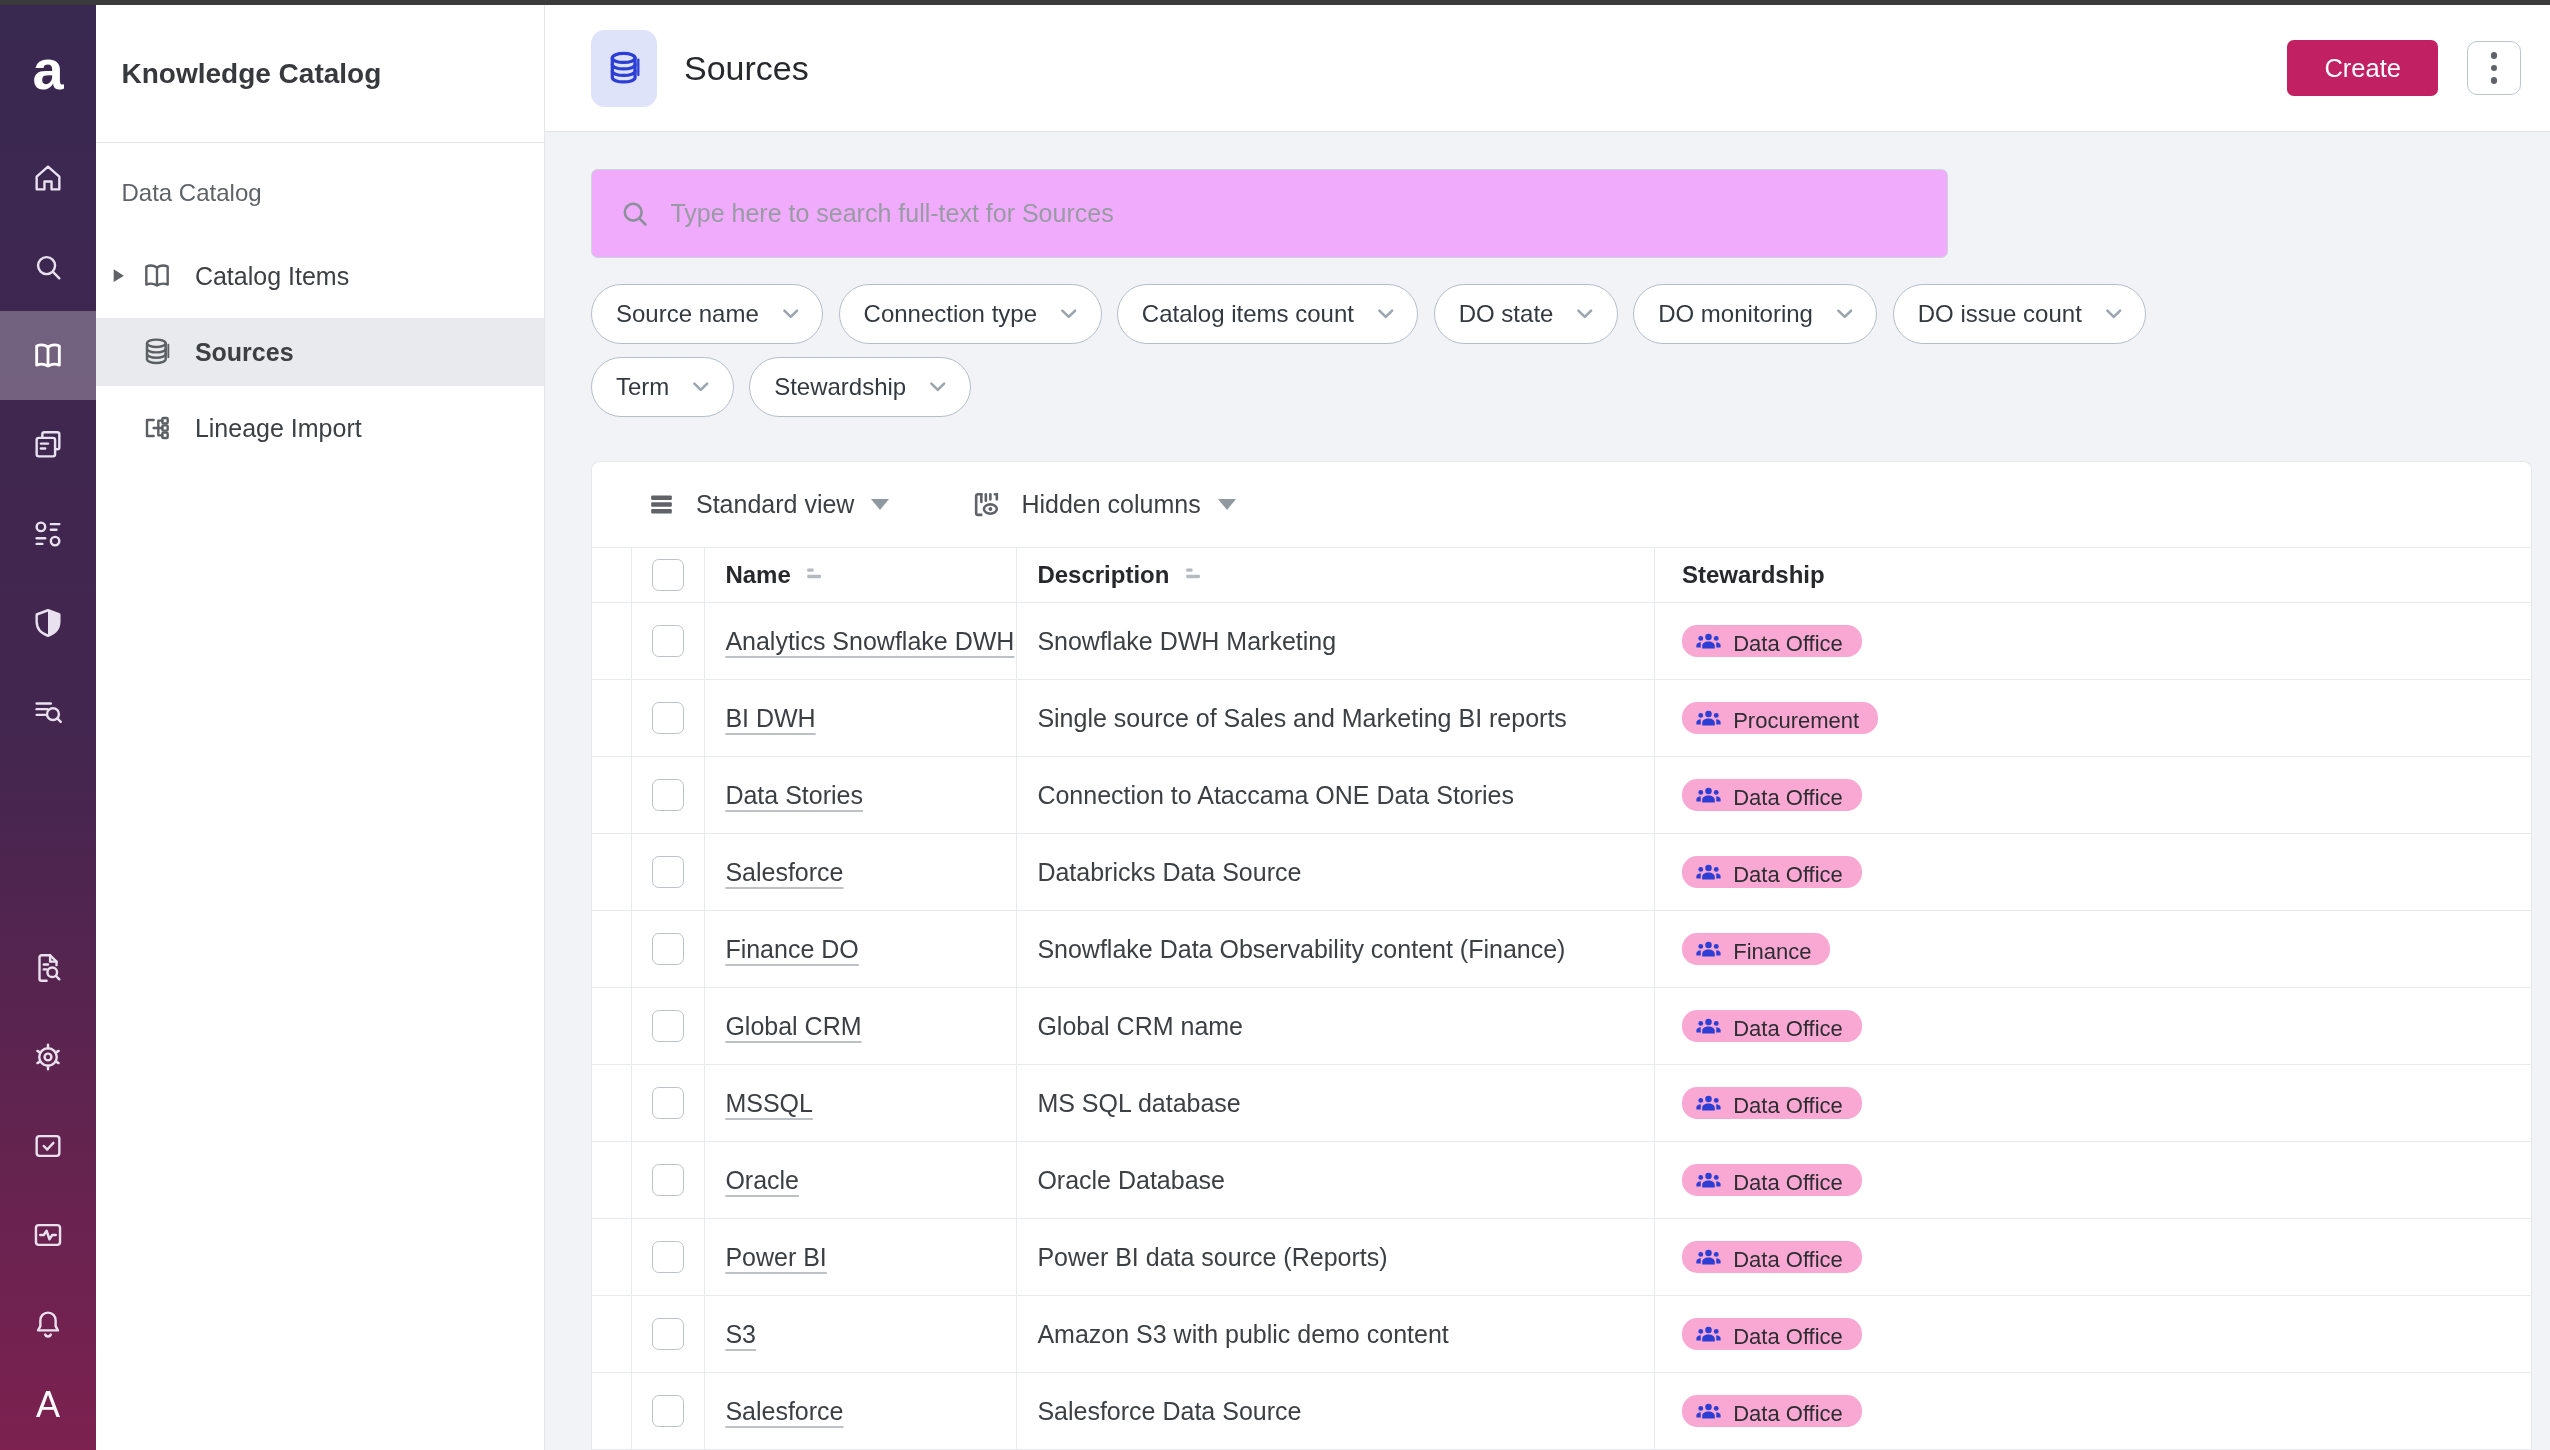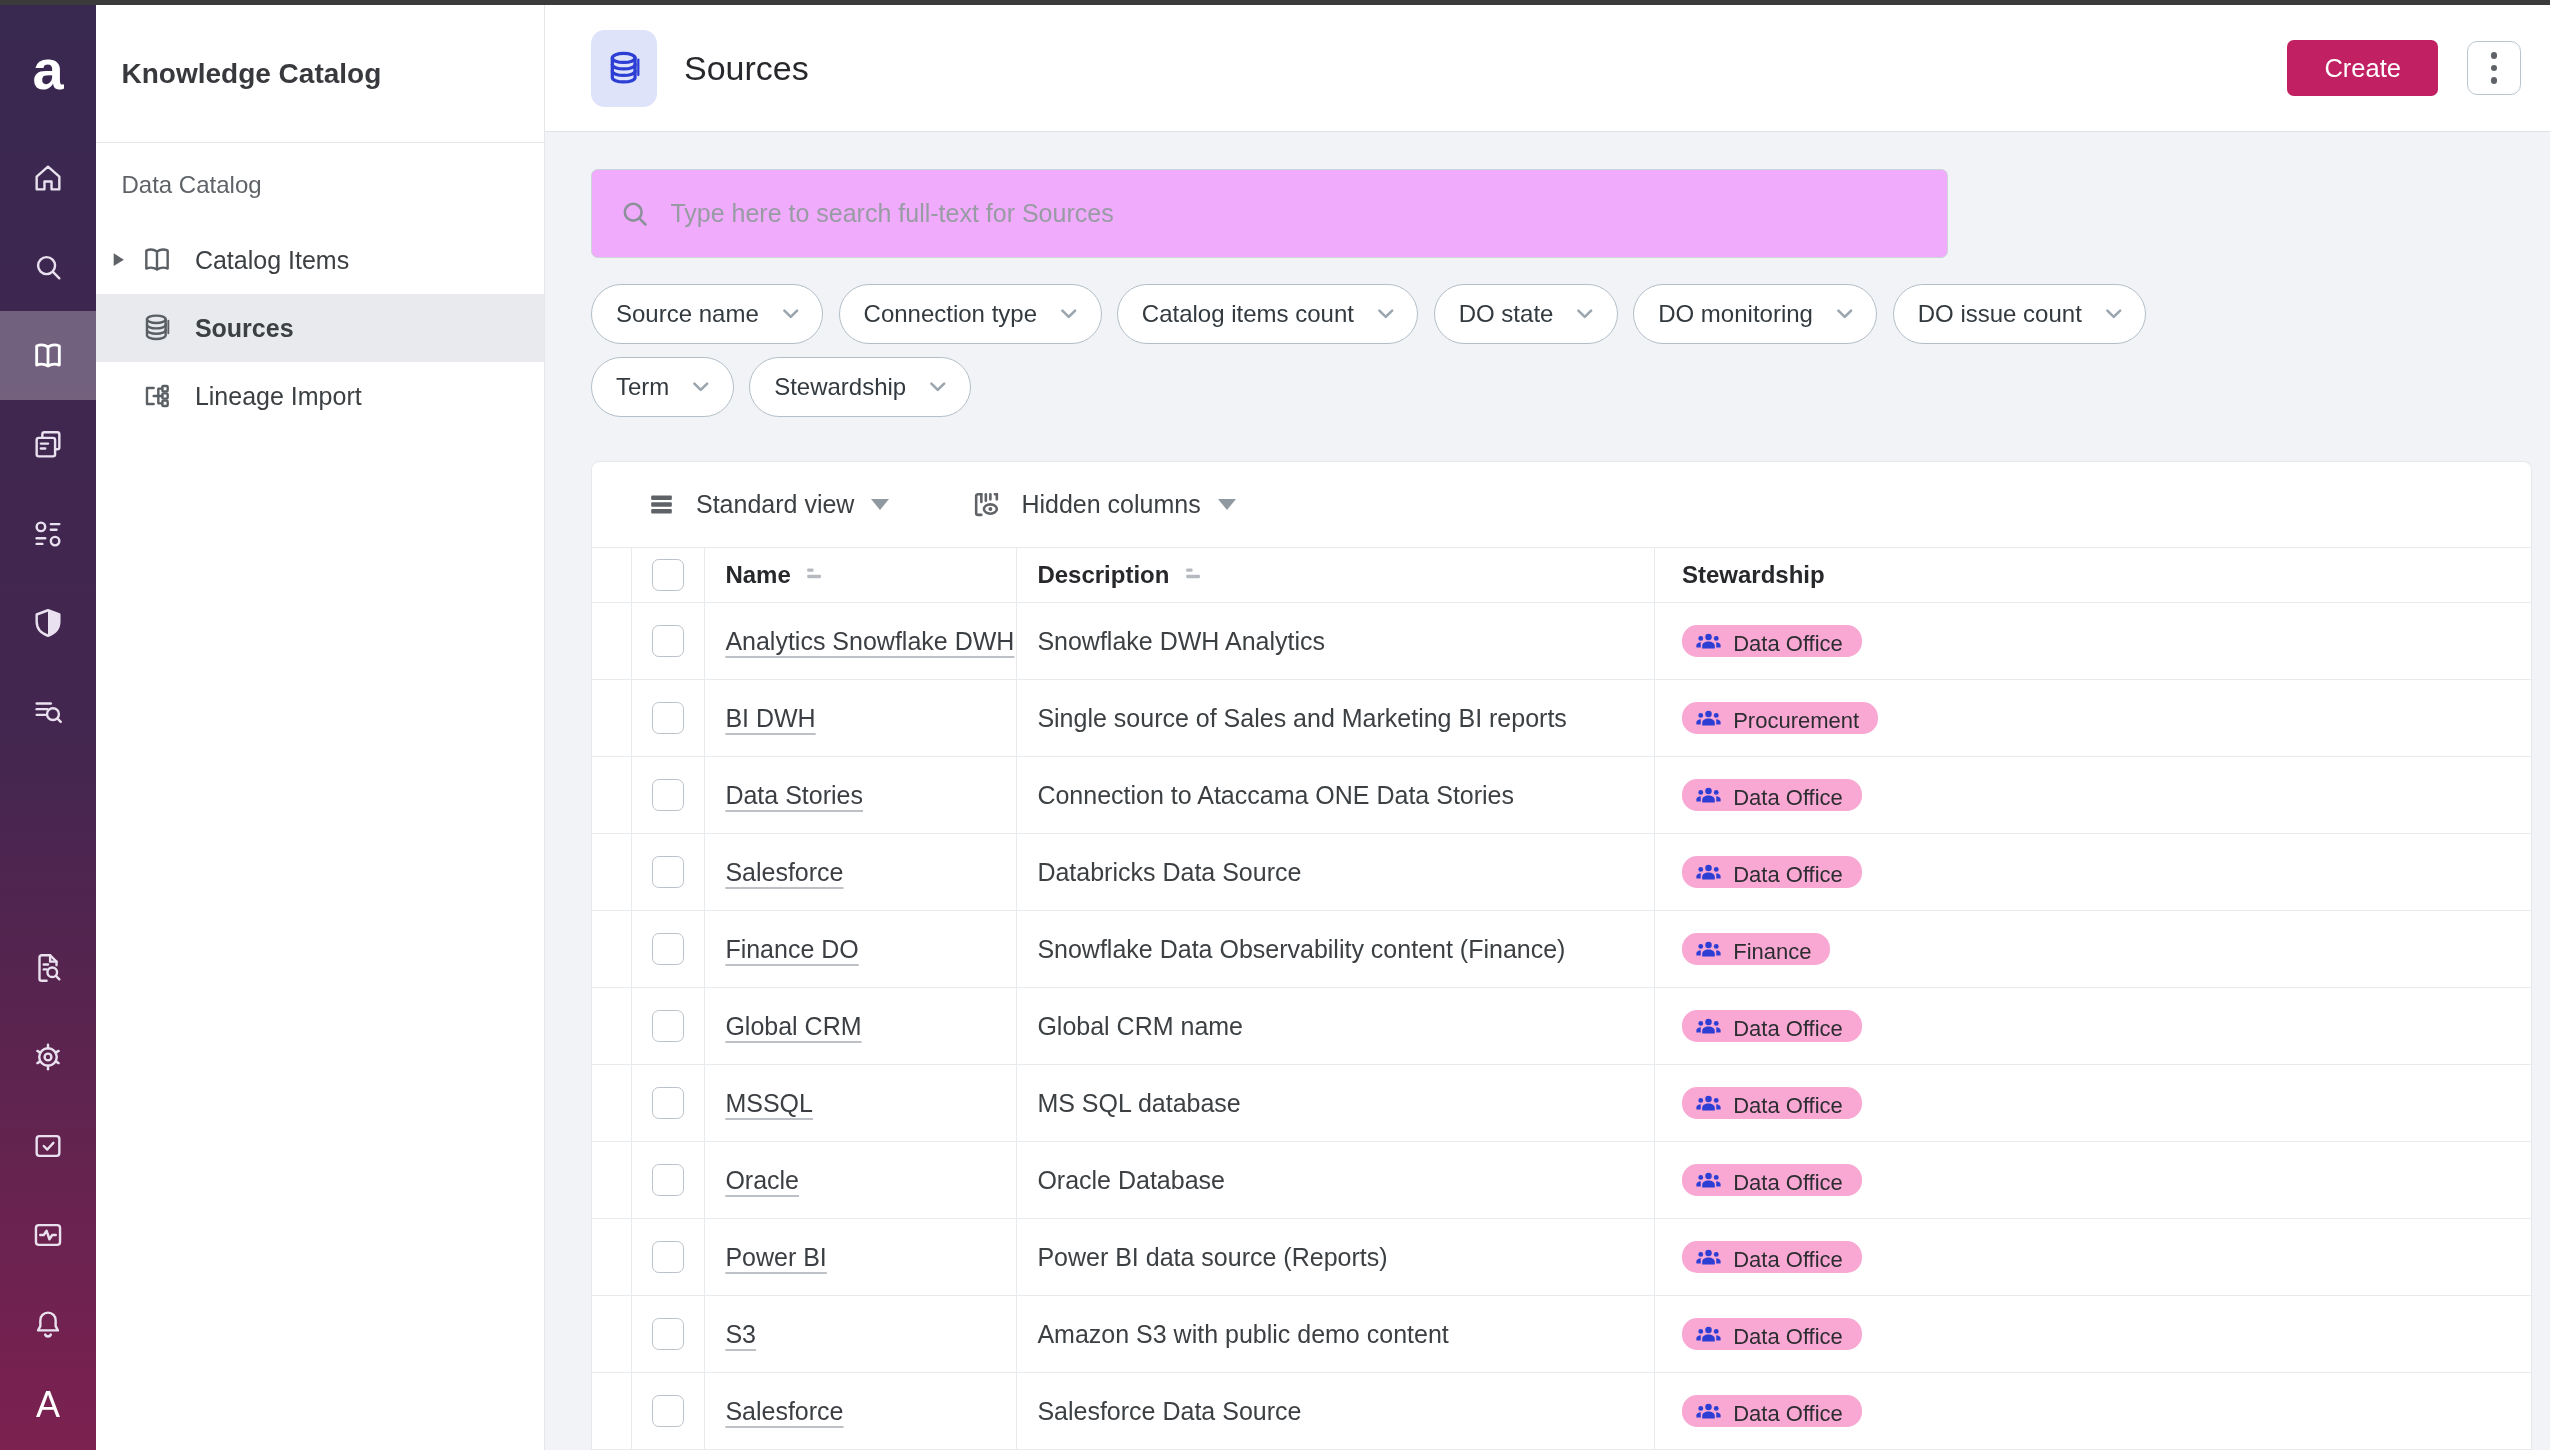--- a/index.html
+++ b/index.html
@@ -13,21 +13,21 @@
   .rail { width:96px; flex:0 0 96px; background:linear-gradient(180deg,#392850 0%,#44264f 52%,#7c2150 100%); display:flex; flex-direction:column; align-items:center; }
   .rail-logo { height:128px; display:flex; align-items:center; justify-content:center; color:#fff; font-size:56px; font-weight:bold; width:100%; }
   .rail-item { width:96px; height:89px; display:flex; align-items:center; justify-content:center; cursor:pointer; }
   .rail-item svg { width:34px; height:34px; stroke:#e9e1ef; stroke-width:1.7; fill:none; stroke-linecap:round; stroke-linejoin:round; }
   .rail-item.active { background:rgba(255,255,255,0.27); }
   .rail-item.active svg { stroke:#ffffff; stroke-width:2; }
   .rail-bottom { margin-top:auto; display:flex; flex-direction:column; align-items:center; width:100%; }
   .rail-avatar { height:82px; display:flex; align-items:center; justify-content:center; color:#fff; font-size:36px; font-weight:500; padding-bottom:8.5px; }
 
   
-  .sidebar { width:449px; flex:0 0 449px; background:#fff; border-right:0.9px solid #e4e6e9; display:flex; flex-direction:column; }
+  .sidebar { width:449px; flex:0 0 449px; background:#fff; border-right:0.9px solid #e4e6e9; display:flex; flex-direction:column;gap:8px; }
   .sidebar-header { height:138px; border-bottom:0.9px solid #e4e6e9; display:flex; align-items:center; padding-left:25.5px; font-size:28px; font-weight:600; color:#37393c; }
   .sidebar-section { height:83px; display:flex; align-items:center; padding-left:25.5px; font-size:24px; color:#5f6368; }
   .nav-item { height:68px; display:flex; align-items:center; padding-left:16px; font-size:25px; color:#3c4043; cursor:pointer; }
   .nav-item.active { background:#e8eaed; font-weight:700; }
   .nav-caret { width:25.5px; display:flex; align-items:center; }
   .nav-caret svg { width:13.6px; height:15.3px; fill:#5f6368; }
   .nav-icon { width:32px; height:32px; margin:0 22px 0 3.4px; }
   .nav-icon svg { width:32px; height:32px; stroke:#5a5f64; stroke-width:1.8; fill:none; stroke-linecap:round; stroke-linejoin:round; }
 
   
@@ -371,21 +371,21 @@
 
         <div class="tgrid trow">
           <div class="tcell first"></div>
           <div class="tcell cb">
               <span class="checkbox"></span>
             </div>
           <div class="tcell">
               <a class="name-link">Analytics Snowflake DWH</a>
             </div>
           <div class="tcell">
-              <span class="desc-text">Snowflake DWH Analytics</span>
+              <span class="desc-text">Snowflake DWH Marketing</span>
             </div>
           <div class="tcell steward">
               <span class="badge">
                 <svg viewBox="0 0 24 24">
                   <circle cx="12" cy="7.4" r="2.7"></circle>
                   <circle cx="5.6" cy="8.6" r="2"></circle>
                   <circle cx="18.4" cy="8.6" r="2"></circle>
                   <path d="M12 11.2 c-3 0-5.2 1.5-5.2 3.4 V17 h10.4 v-2.4 c0-1.9-2.2-3.4-5.2-3.4Z"></path>
                   <path d="M5.6 11.8 c-2 0-3.6 1.1-3.6 2.5 V16.2 h3.6Z"></path>
                   <path d="M18.4 11.8 c2 0 3.6 1.1 3.6 2.5 V16.2 h-3.6Z"></path>

